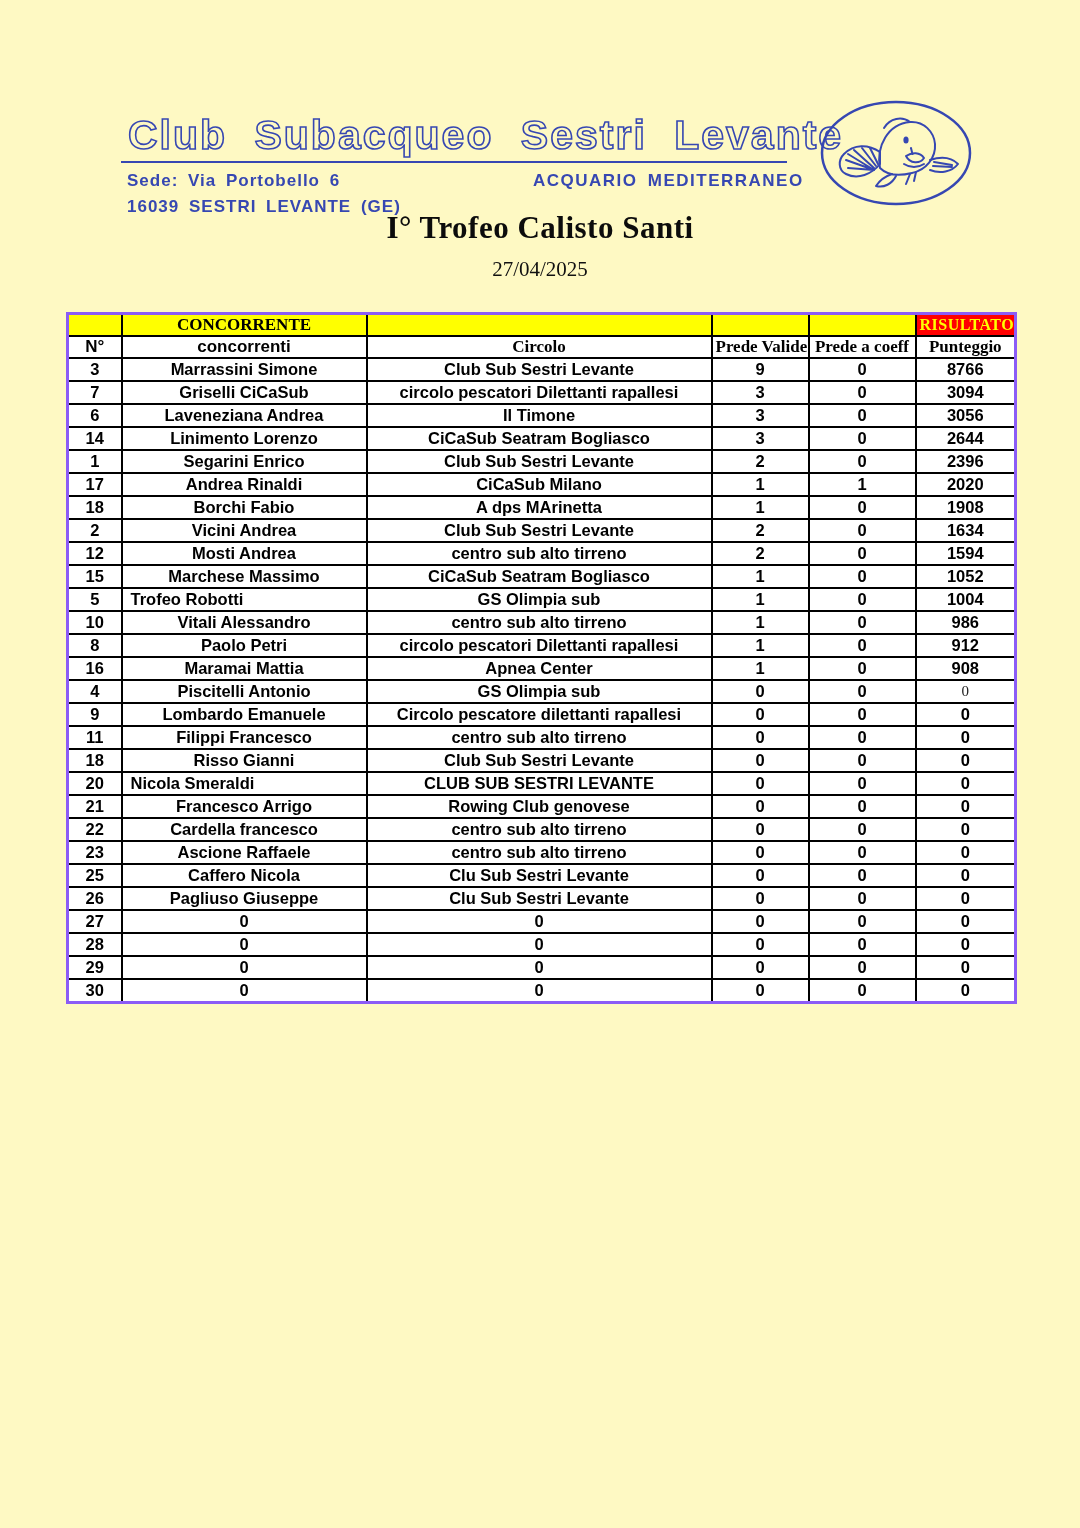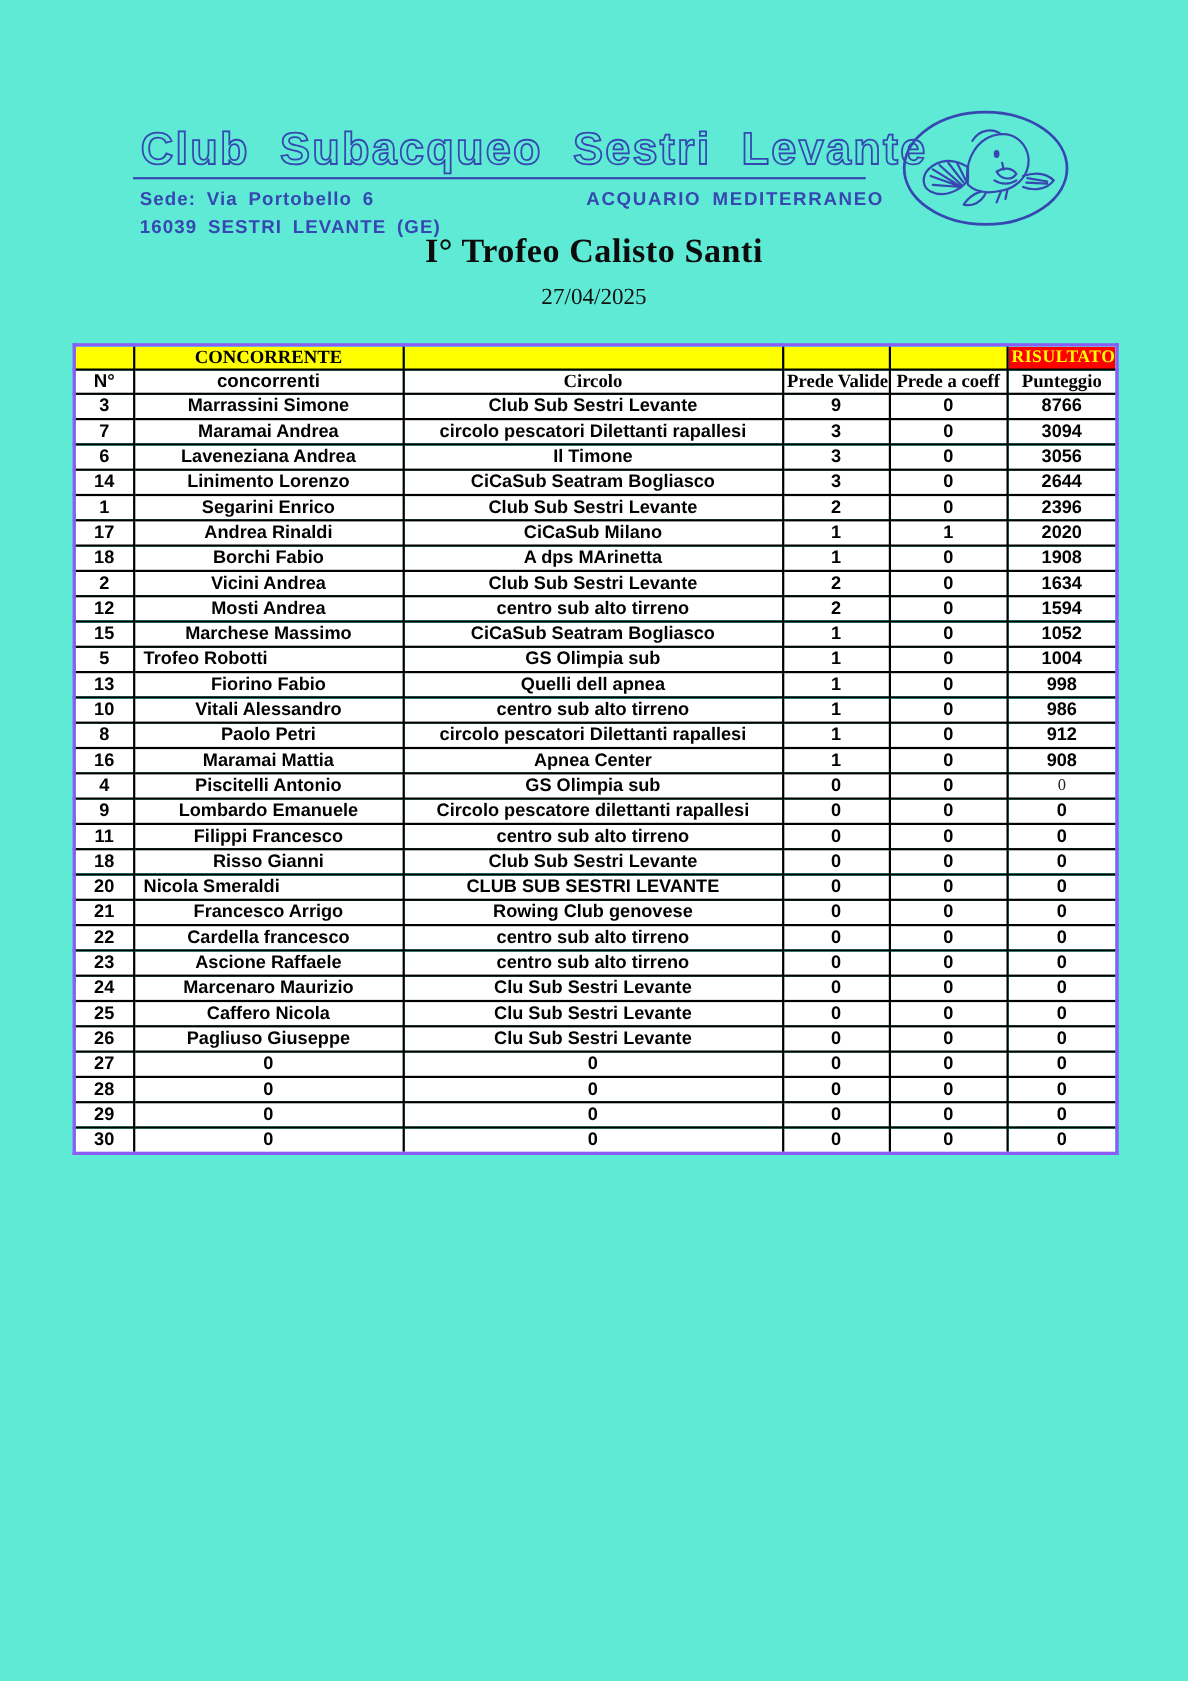--- a/index.html
+++ b/index.html
@@ -3,21 +3,21 @@
 <meta charset="utf-8">
 <style>
   html,body{margin:0;padding:0;}
   body{
     width:1080px;height:1528px;
     background:#ffffff;
     font-family:"Liberation Sans", sans-serif;
     position:relative;
     overflow:hidden;
   }
-  .page{position:absolute;inset:0;background:#5eead4;}
+  .page{position:absolute;inset:0;background:#fef9c3;}
 
   
   .club-name{
     position:absolute;left:128px;top:112px;
     font-size:41px;font-weight:bold;letter-spacing:2px;word-spacing:14px;
     color:transparent;
     -webkit-text-stroke:1.6px #3647b2;
     white-space:nowrap;
   }
   .blue-rule{
@@ -147,21 +147,21 @@
         <tr>
           <td>3</td>
           <td>Marrassini Simone</td>
           <td>Club Sub Sestri Levante</td>
           <td>9</td>
           <td>0</td>
           <td>8766</td>
         </tr>
         <tr>
           <td>7</td>
-          <td>Maramai Andrea</td>
+          <td>Griselli CiCaSub</td>
           <td>circolo pescatori Dilettanti rapallesi</td>
           <td>3</td>
           <td>0</td>
           <td>3094</td>
         </tr>
         <tr>
           <td>6</td>
           <td>Laveneziana Andrea</td>
           <td>Il Timone</td>
           <td>3</td>
@@ -226,28 +226,20 @@
         </tr>
         <tr>
           <td>5</td>
           <td class="left">Trofeo Robotti</td>
           <td>GS Olimpia sub</td>
           <td>1</td>
           <td>0</td>
           <td>1004</td>
         </tr>
         <tr>
-          <td>13</td>
-          <td>Fiorino Fabio</td>
-          <td>Quelli dell apnea</td>
-          <td>1</td>
-          <td>0</td>
-          <td>998</td>
-        </tr>
-        <tr>
           <td>10</td>
           <td>Vitali Alessandro</td>
           <td>centro sub alto tirreno</td>
           <td>1</td>
           <td>0</td>
           <td>986</td>
         </tr>
         <tr>
           <td>8</td>
           <td>Paolo Petri</td>
@@ -322,28 +314,20 @@
         </tr>
         <tr>
           <td>23</td>
           <td>Ascione  Raffaele</td>
           <td>centro sub alto tirreno</td>
           <td>0</td>
           <td>0</td>
           <td>0</td>
         </tr>
         <tr>
-          <td>24</td>
-          <td>Marcenaro Maurizio</td>
-          <td>Clu Sub Sestri Levante</td>
-          <td>0</td>
-          <td>0</td>
-          <td>0</td>
-        </tr>
-        <tr>
           <td>25</td>
           <td>Caffero Nicola</td>
           <td>Clu Sub Sestri Levante</td>
           <td>0</td>
           <td>0</td>
           <td>0</td>
         </tr>
         <tr>
           <td>26</td>
           <td>Pagliuso Giuseppe</td>

